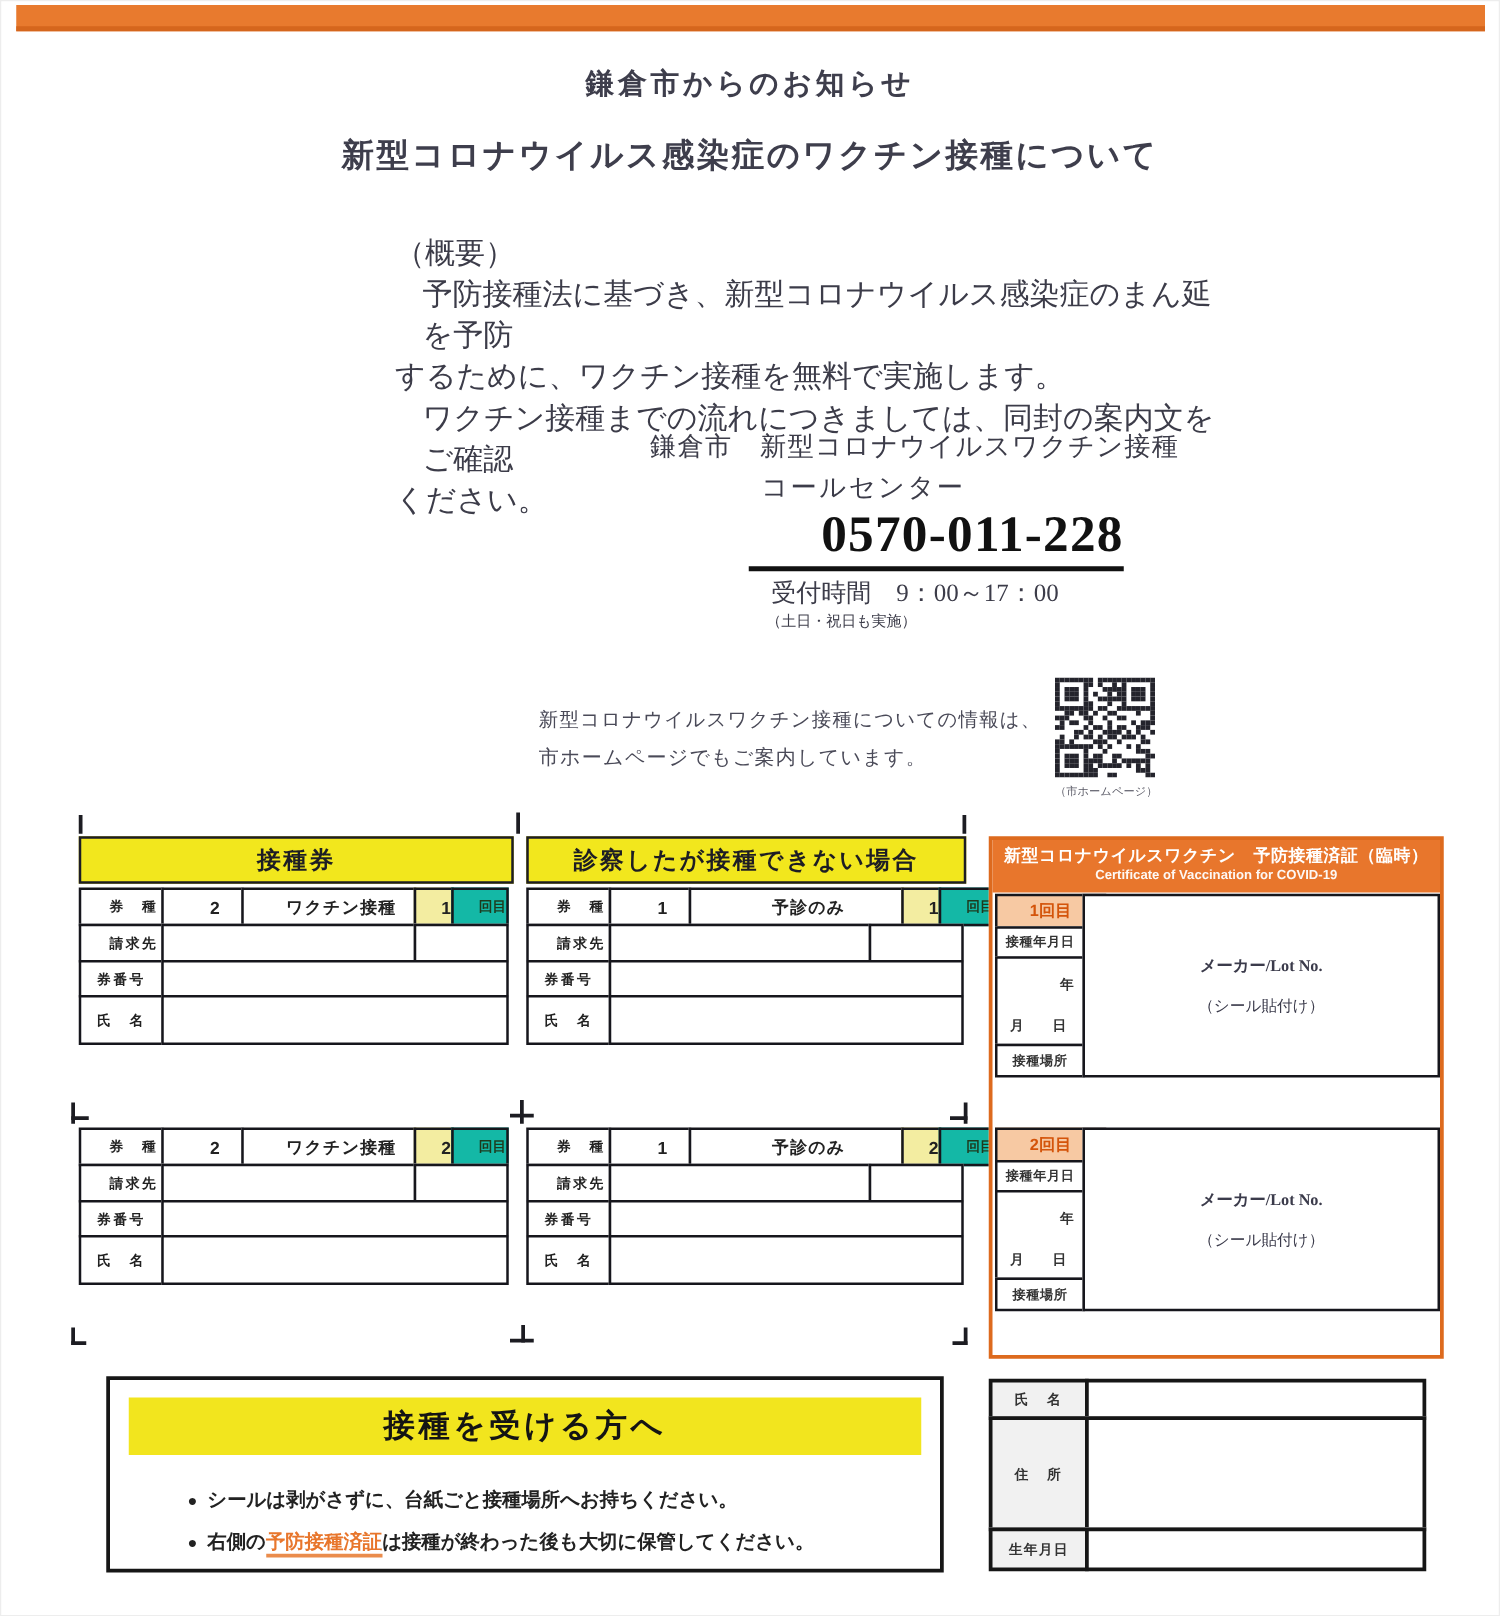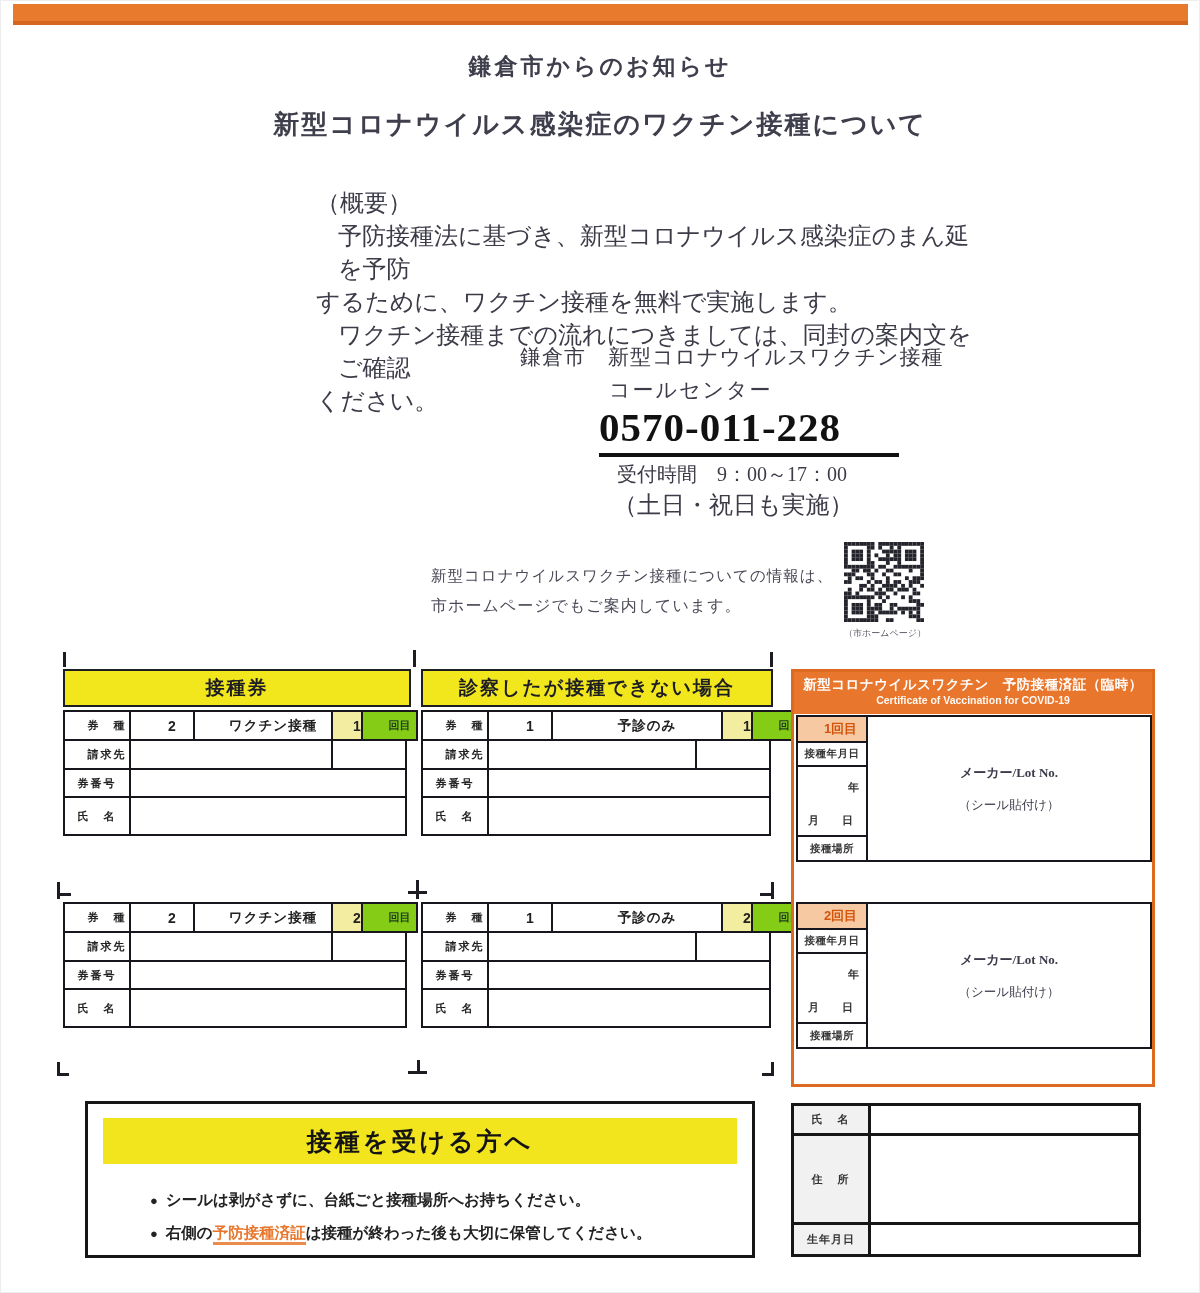--- a/index.html
+++ b/index.html
@@ -18,25 +18,25 @@
            font-size:23px; font-weight:600; letter-spacing:3px; color:#3e3e4c; }
   .subtitle { position:absolute; left:0; top:106px; width:100%; text-align:center;
            font-size:26px; font-weight:600; letter-spacing:2px; color:#3e3e4c; }
 
   .overview { position:absolute; left:283px; top:186px; width:670px;
               font-size:24px; line-height:33px; color:#3c3c49;margin-left:32px; }
   .ov-indent { padding-left:22px; }
 
   .contact-org  { position:absolute; left:519px; top:342px; font-size:21px; color:#3c3c49; letter-spacing:1px; }
   .contact-dept { position:absolute; left:608px; top:375px; font-size:21px; color:#3c3c49; letter-spacing:2px; }
-  .phone { position:absolute; left:598px; top:402px; width:300px; text-align:left;
+  .phone { position:absolute; left:598px; top:402px; width:300px; text-align:right;
            font-size:41px; font-weight:bold; color:#111; letter-spacing:1px;
            border-bottom:4px solid #111; padding-bottom:2px; }
   .hours { position:absolute; left:616px; top:460px; font-size:20px; color:#3c3c49; }
-  .hours-note { position:absolute; left:612px; top:488px; font-size:24px; color:#3c3c49; }
+  .hours-note { position:absolute; left:612px; top:488px; font-size:12px; color:#3c3c49; }
 
   .qr-line1 { position:absolute; left:430px; top:565px; font-size:15.5px; color:#4a4a58; letter-spacing:1px; }
   .qr-line2 { position:absolute; left:430px; top:595px; font-size:16px; color:#4a4a58; letter-spacing:1px; }
   .qr-box { position:absolute; left:843px; top:541px; width:80px; height:80px; }
   .qr-caption { position:absolute; left:841px; top:626px; width:86px; text-align:center;
                 font-size:9px; color:#5a5a66; }
 
   
   .mark-v { position:absolute; width:3px; background:#1c1c22; }
   .mark-h { position:absolute; height:3px; background:#1c1c22; }
@@ -52,21 +52,21 @@
   .trow + .trow { margin-top:-2px; }
   .tcell { border:2px solid #16161c; background:#fff;
            display:flex; align-items:center; justify-content:center; }
   .tcell + .tcell { margin-left:-2px; }
   .h31 { height:31px;padding-left:20px; } .h30 { height:30px; } .h40 { height:40px; }
   .lc { width:68px; font-size:11px; font-weight:bold; letter-spacing:2px; color:#222; }
   .numc { width:66px; font-size:14px; font-weight:bold; color:#222; }
   .txtc { width:140px; font-size:13.5px; font-weight:bold; color:#222; letter-spacing:1px; }
   .txtc-b { width:172px; font-size:13.5px; font-weight:bold; color:#222; letter-spacing:1px; }
   .dosec { width:32px; font-size:14px; font-weight:bold; background:#f3eda1; color:#222; }
-  .unitc { width:57px; font-size:11px; font-weight:bold; background:#84cc16; color:#1e3a1e; }
+  .unitc { width:46px; font-size:11px; font-weight:bold; background:#14b8a6; color:#1e3a1e; }
   .blankA { width:204px; } .blankB { width:76px; } .blankF { width:278px; } 
   .blankA-b { width:210px; } .blankF-b { width:284px; }
 
   
   .cert { position:absolute; left:790px; top:668px; width:364px; height:418px;
           border:3px solid #dd6a1e; background:#fff; }
   .cert-head { position:absolute; left:0; top:0; width:358px; height:42px;
                background:#e8762c; color:#fff; text-align:center; }
   .cert-head .l1 { padding-top:4px; font-size:13.5px; font-weight:bold; letter-spacing:0.5px; }
   .cert-head .l2 { font-size:10.5px; font-weight:bold; opacity:.95; }

